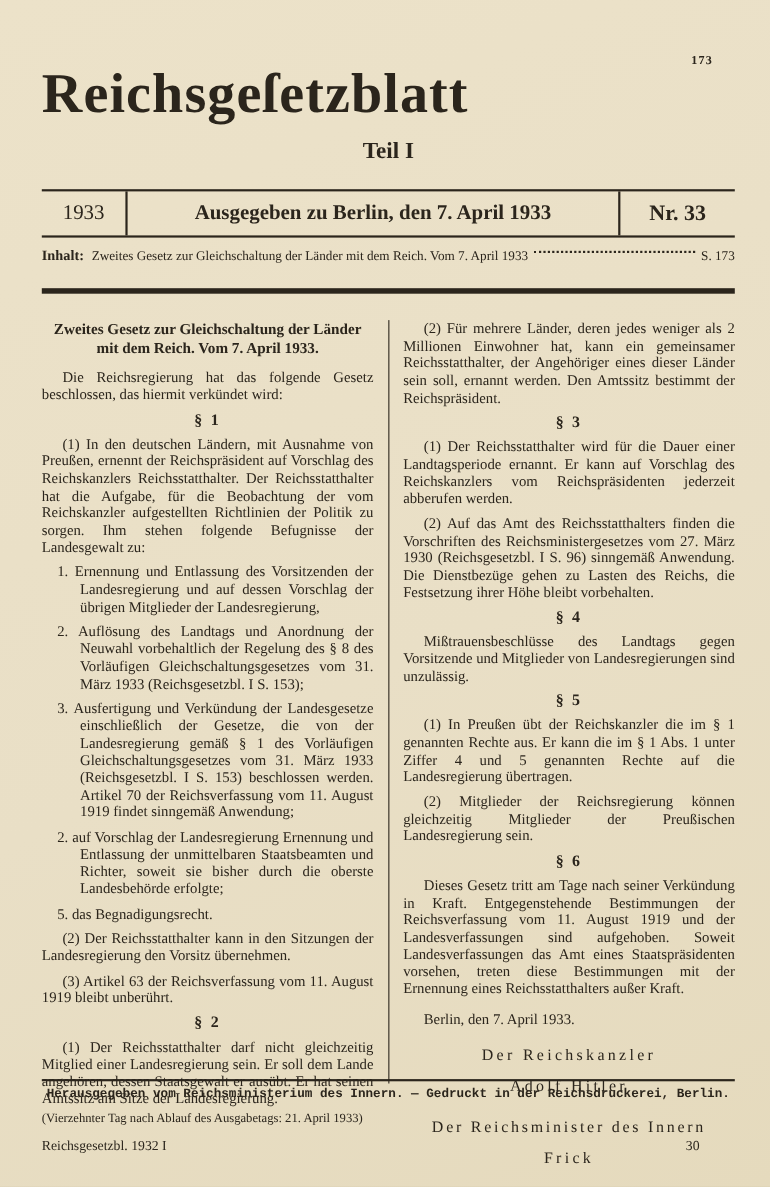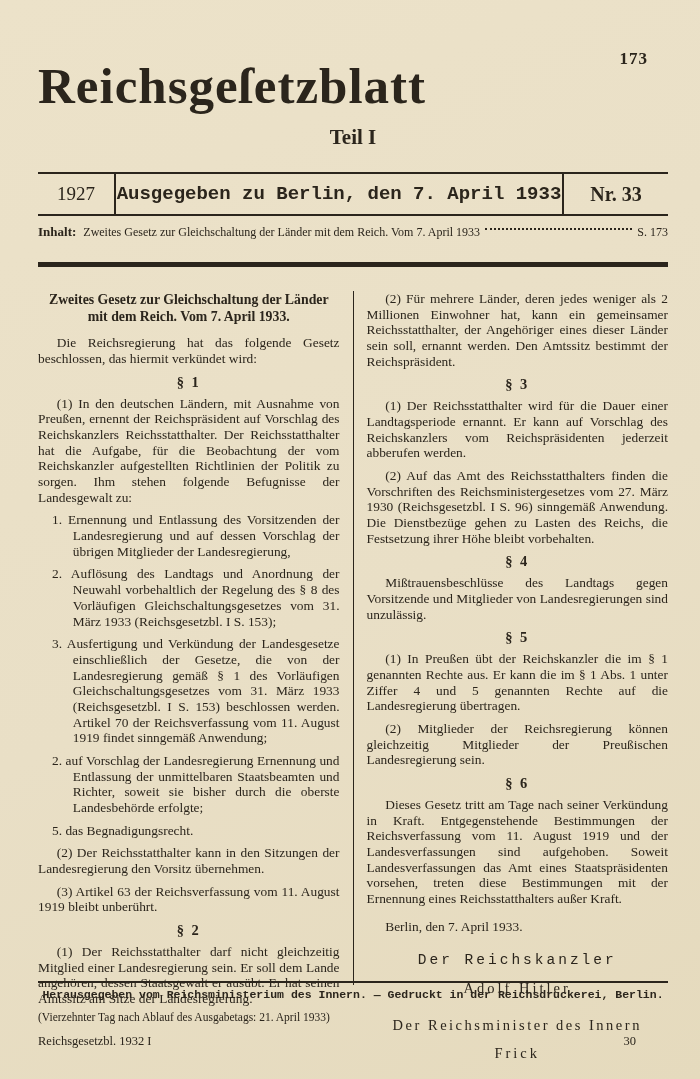--- a/index.html
+++ b/index.html
@@ -9,21 +9,21 @@
     margin:0 auto;
     box-sizing:border-box;
     padding:0 32px 0 38px;
     background:linear-gradient(155deg,#ece2c9 0%,#e9dfc6 55%,#e5dabd 100%);
     color:#2b251c;
     font-family:"Liberation Serif","DejaVu Serif",serif;
     overflow:hidden;
   }
   .pagenum{
     position:absolute;top:49px;right:52px;
-    font-size:17px;font-weight:bold;letter-spacing:1px;
+    font-size:11px;font-weight:bold;letter-spacing:1px;
   }
   .masthead{
     margin-top:56px;
     text-align:left;
     font-size:51px;line-height:60px;
     font-weight:bold;
     letter-spacing:1px;
   }
   .teil{
     margin-top:8px;
@@ -33,21 +33,21 @@
   }
   .issuebar{
     margin-top:22px;
     display:flex;align-items:stretch;
     border-top:2px solid #2b251c;
     border-bottom:2px solid #2b251c;
     height:40px;
   }
   .issuebar .cell{display:flex;align-items:center;justify-content:center;}
   .issuebar .year{width:76px;font-size:19px;}
-  .issuebar .mid{flex:1;border-left:2px solid #2b251c;border-right:2px solid #2b251c;font-size:19px;font-weight:bold;font-family:Liberation Mono, monospace;}
+  .issuebar .mid{flex:1;border-left:2px solid #2b251c;border-right:2px solid #2b251c;font-size:19px;font-weight:bold;}
   .issuebar .nr{width:104px;font-size:20px;font-weight:bold;}
   .inhalt{
     display:flex;align-items:center;
     padding:9px 0 23px;
     font-size:12px;line-height:14px;
   }
   .inhalt .label{font-weight:bold;font-size:13px;margin-right:7px;}
   .inhalt .leader{flex:1;border-bottom:2px dotted #2b251c;margin:0 5px;transform:translateY(-3px);}
   .thickrule{height:5px;background:#2b251c;}
   .columns{
@@ -68,21 +68,21 @@
   .col p{margin:0 0 7px;text-indent:1.4em;}
   .section-label{
     text-align:center;font-weight:bold;
     font-size:14.5px;letter-spacing:2px;
     margin:7px 0 5px;
   }
   .law-list{list-style:none;margin:2px 0 2px 14px;padding:0;}
   .law-list li{margin:0 0 7px;padding-left:1.55em;text-indent:-1.55em;}
   .dateline{margin-top:12px !important;}
   .sig{text-align:center;font-size:14.5px;letter-spacing:3px;}
-  .sig.role1{margin-top:18px;font-family:Liberation Mono, monospace;}
+  .sig.role1{margin-top:18px;}
   .sig.name1{margin-top:11px;}
   .sig.role2{margin-top:20px;letter-spacing:2.5px;}
   .sig.name2{margin-top:11px;}
   .footer-imprint{
     position:absolute;top:981px;left:38px;right:32px;
     border-top:2px solid #2b251c;
     text-align:center;
     font-size:11.5px;line-height:15px;
     padding-top:4px;
     font-weight:bold;
@@ -103,21 +103,21 @@
 <body>
 
 <div class="page">
 
   <div class="pagenum">173</div>
 
   <div class="masthead">Reichsgeſetzblatt</div>
   <div class="teil">Teil I</div>
 
   <div class="issuebar">
-    <div class="cell year">1927</div>
+    <div class="cell year">1933</div>
     <div class="cell mid">Ausgegeben zu Berlin, den 7. April 1933</div>
     <div class="cell nr">Nr. 33</div>
   </div>
 
   <div class="inhalt">
     <span class="label">Inhalt:</span>
     <span>Zweites Gesetz zur Gleichschaltung der Länder mit dem Reich.  Vom 7. April 1933</span>
     <span class="leader"></span>
     <span>S. 173</span>
   </div>

